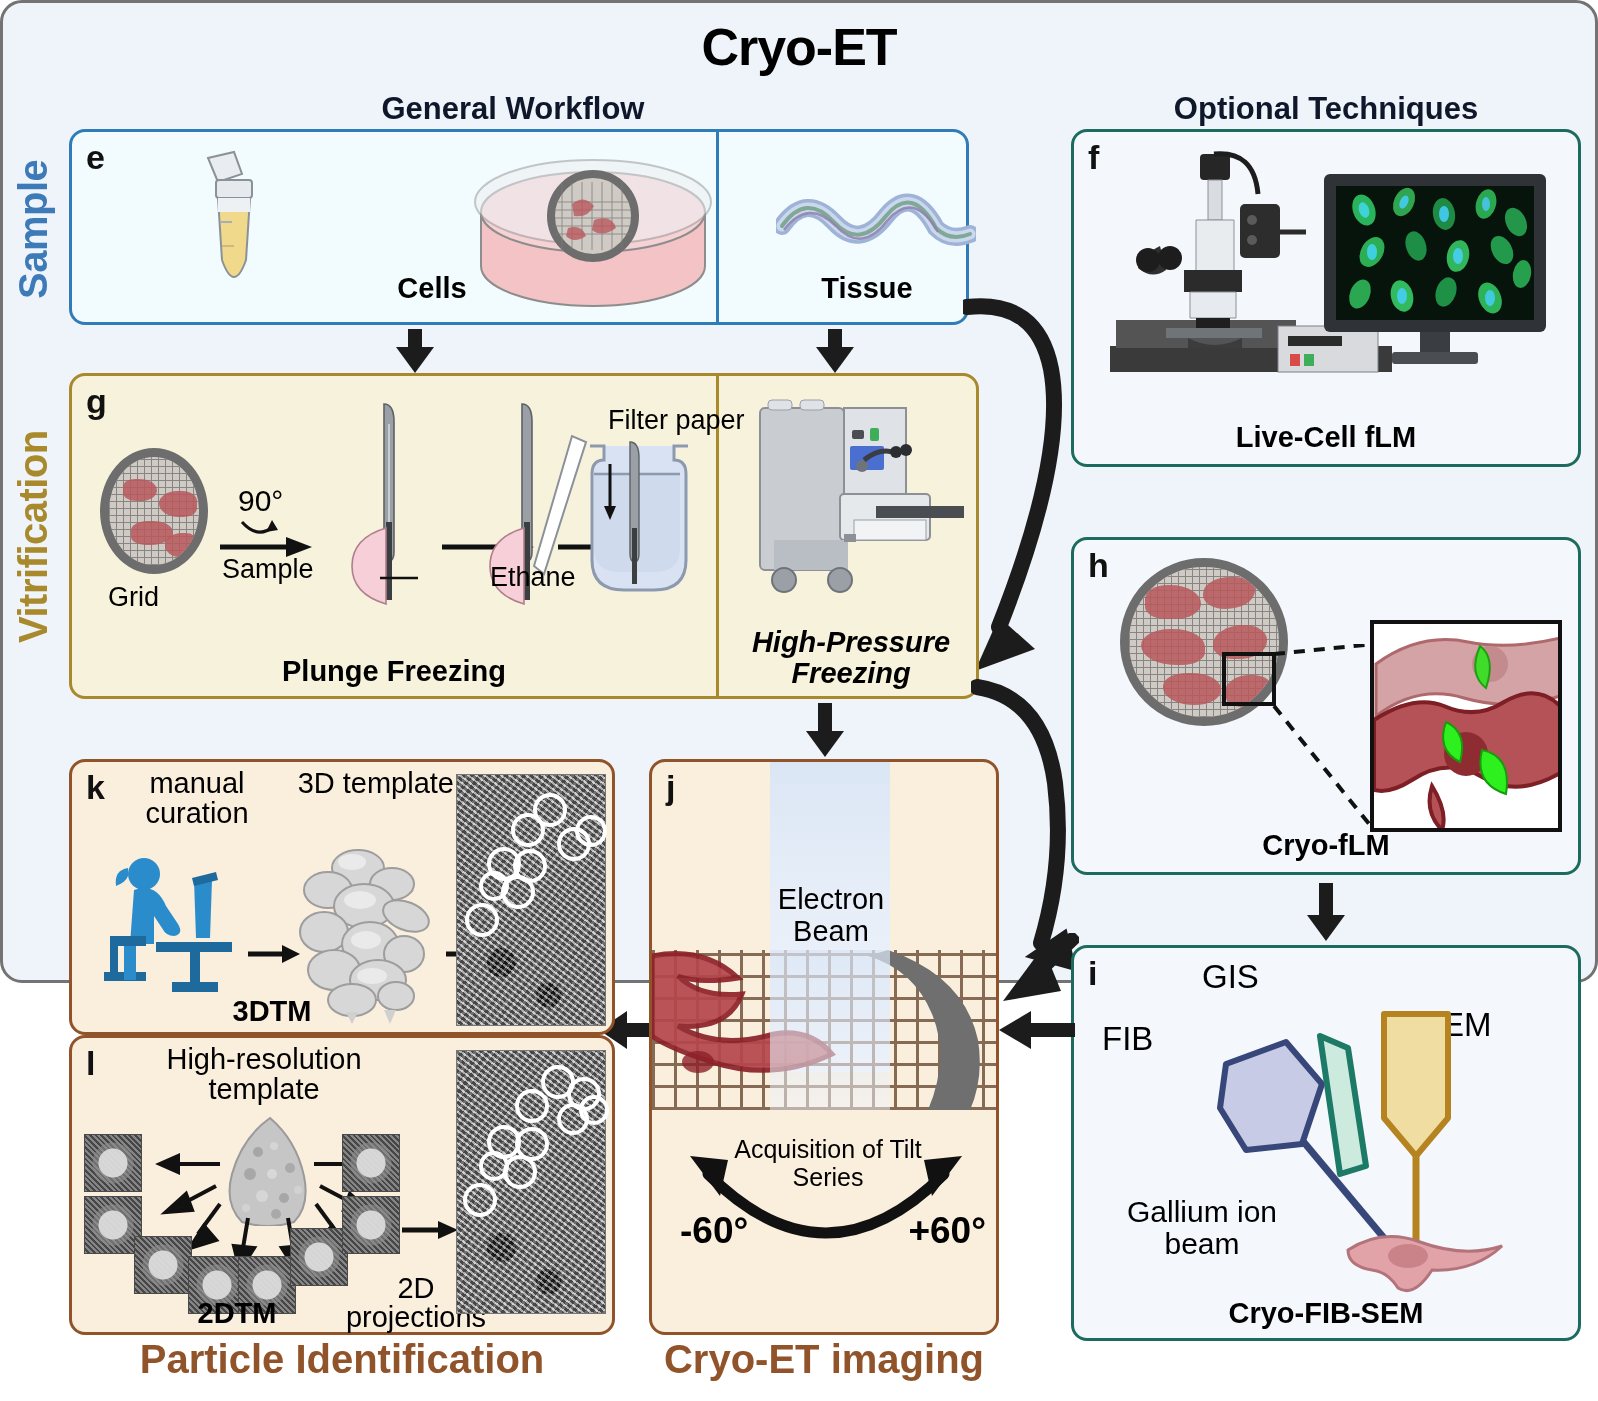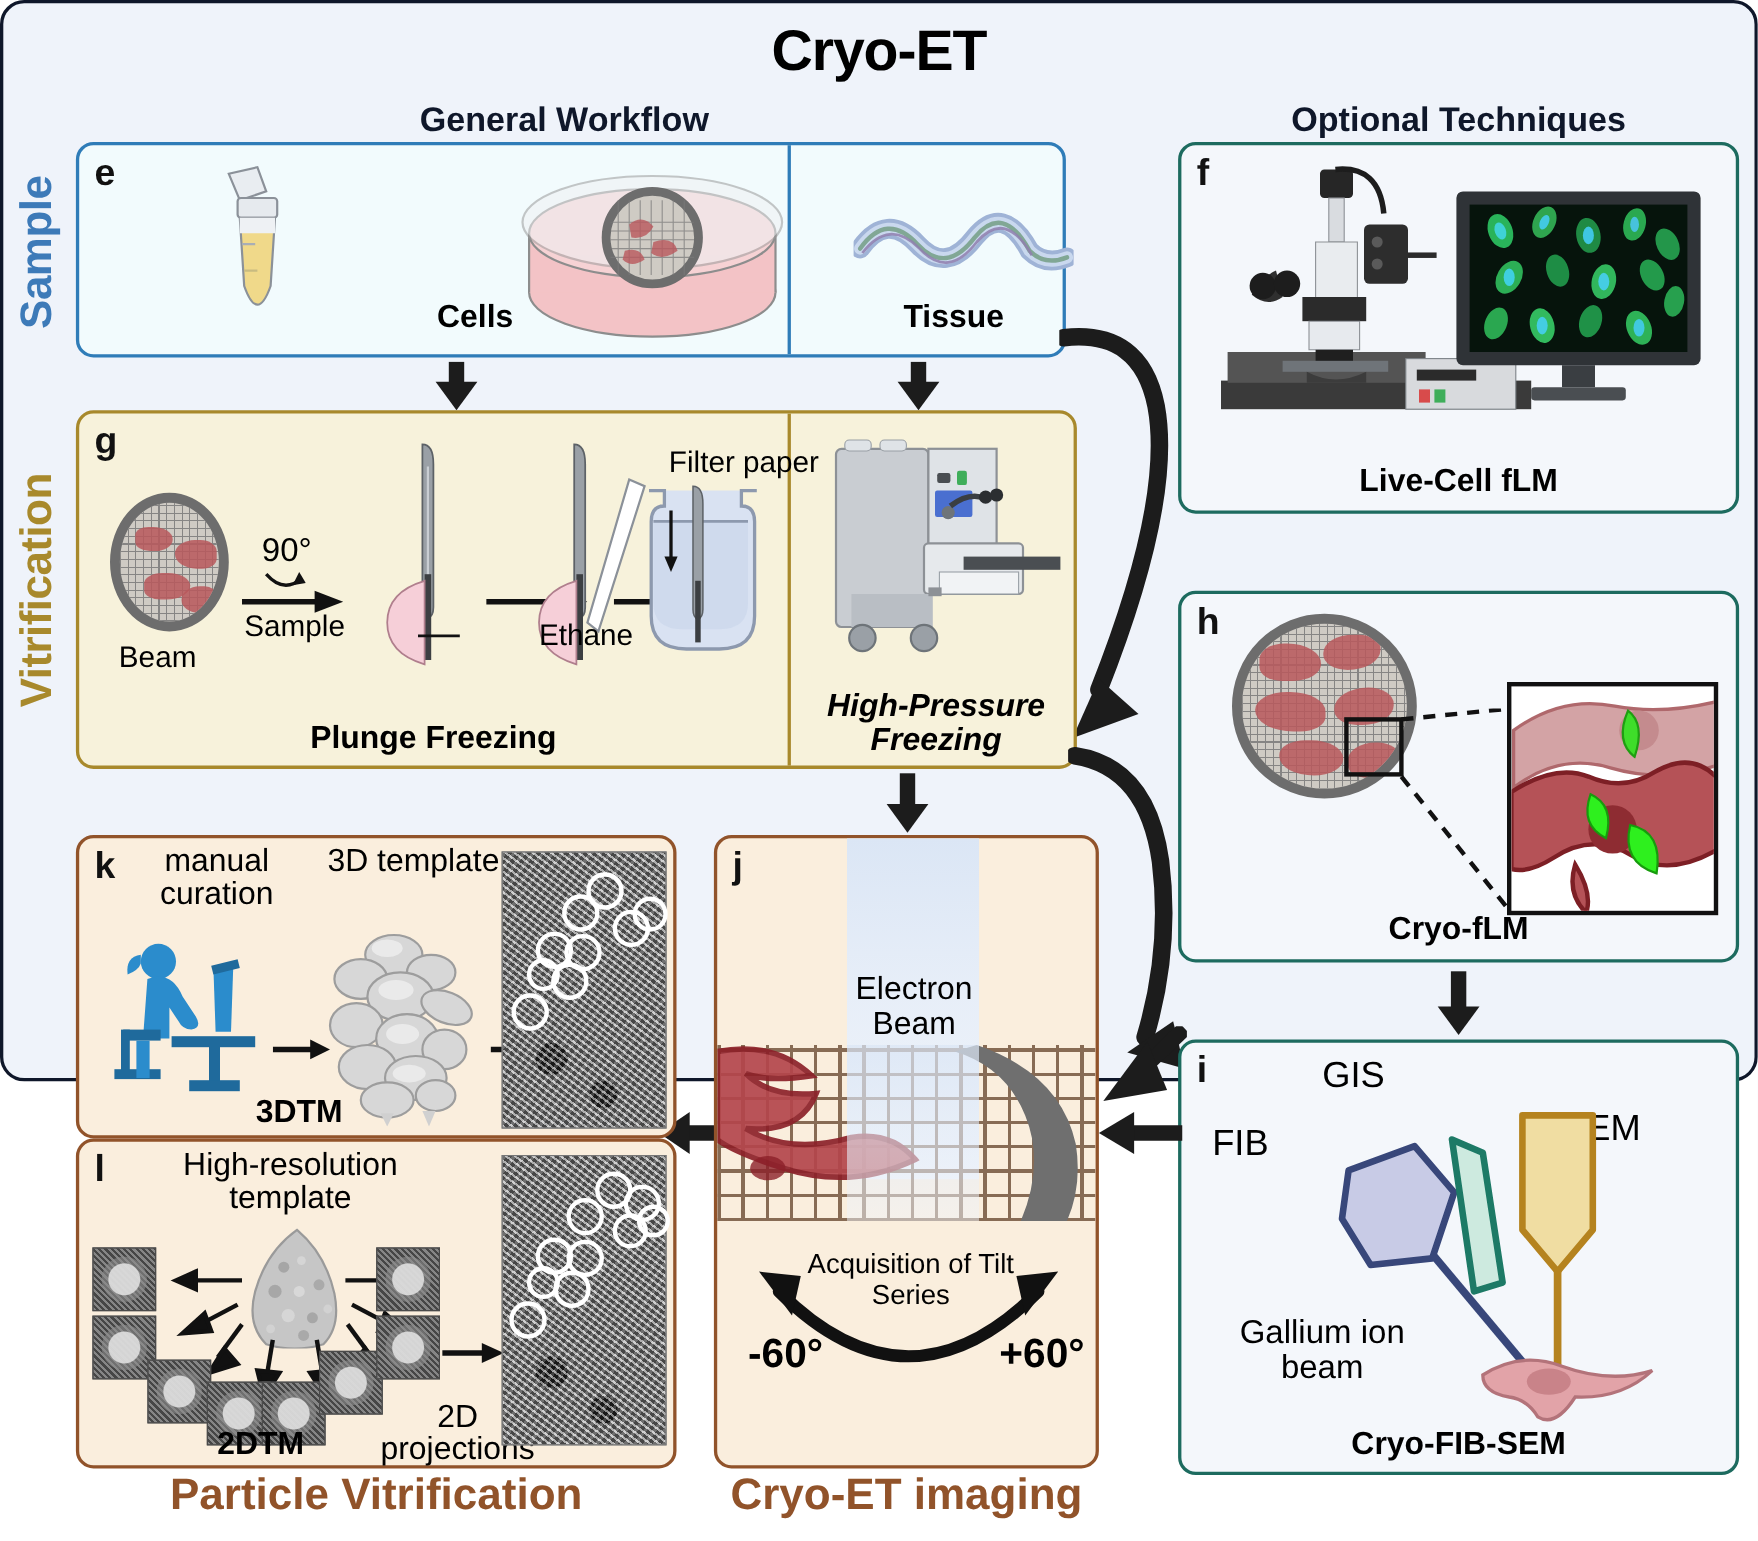--- a/index.html
+++ b/index.html
@@ -6,21 +6,21 @@
   body {
     width: 1598px; height: 1401px;
     font-family: "Liberation Sans", sans-serif;
     background: #ffffff;
     overflow: hidden;
   }
   .root {
     position: relative;
     width: 1598px; height: 983px;
     background: #eff3fa;
-    border: 3px solid #0f172a;
+    border: 3px solid #737373;
     border-radius: 22px;
   }
   .abs { position: absolute; }
 
   
   #main-title {
     left: 0; right: 0; top: 14px;
     text-align: center;
     font-size: 52px; font-weight: bold; color: #000;
     letter-spacing: -1px;
@@ -275,21 +275,21 @@
     <div class="panel-letter">g</div>
     <div class="divider"></div>
 
     <div class="grid-disc abs" style="left:28px;top:72px;width:108px;height:126px;">
       <div class="mesh"></div>
       <div class="cellshape" style="left:14px;top:22px;width:34px;height:22px;border-radius:40% 60% 55% 45%;"></div>
       <div class="cellshape" style="left:50px;top:34px;width:38px;height:26px;border-radius:55% 45% 40% 60%;"></div>
       <div class="cellshape" style="left:22px;top:64px;width:42px;height:24px;border-radius:45% 55% 60% 40%;"></div>
       <div class="cellshape" style="left:56px;top:76px;width:32px;height:24px;border-radius:60% 40% 45% 55%;"></div>
     </div>
-    <div class="sub-label" style="left:36px;top:206px">Beam</div>
+    <div class="sub-label" style="left:36px;top:206px">Grid</div>
 
     <div class="sub-label" style="left:166px;top:108px;font-size:30px">90°</div>
     <svg class="abs" style="left:166px;top:142px" width="40" height="26" viewBox="0 0 40 26">
       <path d="M4 4 q16 18 32 4" fill="none" stroke="#111" stroke-width="3"></path>
       <path d="M34 2 L40 12 L28 14 Z" fill="#111"></path>
     </svg>
 
     <svg class="abs" style="left:148px;top:160px" width="92" height="22" viewBox="0 0 92 22">
       <line x1="0" y1="11" x2="68" y2="11" stroke="#111" stroke-width="5"></line>
       <path d="M66 1 L92 11 L66 21 Z" fill="#111"></path>
@@ -615,15 +615,15 @@
       <div class="tomo-circle" style="left:30px;top:74px;width:34px;height:34px;"></div>
       <div class="tomo-circle" style="left:58px;top:76px;width:34px;height:34px;"></div>
       <div class="tomo-circle" style="left:22px;top:100px;width:30px;height:30px;"></div>
       <div class="tomo-circle" style="left:46px;top:104px;width:34px;height:34px;"></div>
       <div class="tomo-circle" style="left:6px;top:132px;width:34px;height:34px;"></div>
     </div>
 
     <div class="panel-caption" style="bottom:2px;left:0;width:330px">2DTM</div>
   </div>
 
-  <div class="abs" id="pid-title">Particle Vitrification</div>
+  <div class="abs" id="pid-title">Particle Identification</div>
 
 </div>
 
 </body></html>

